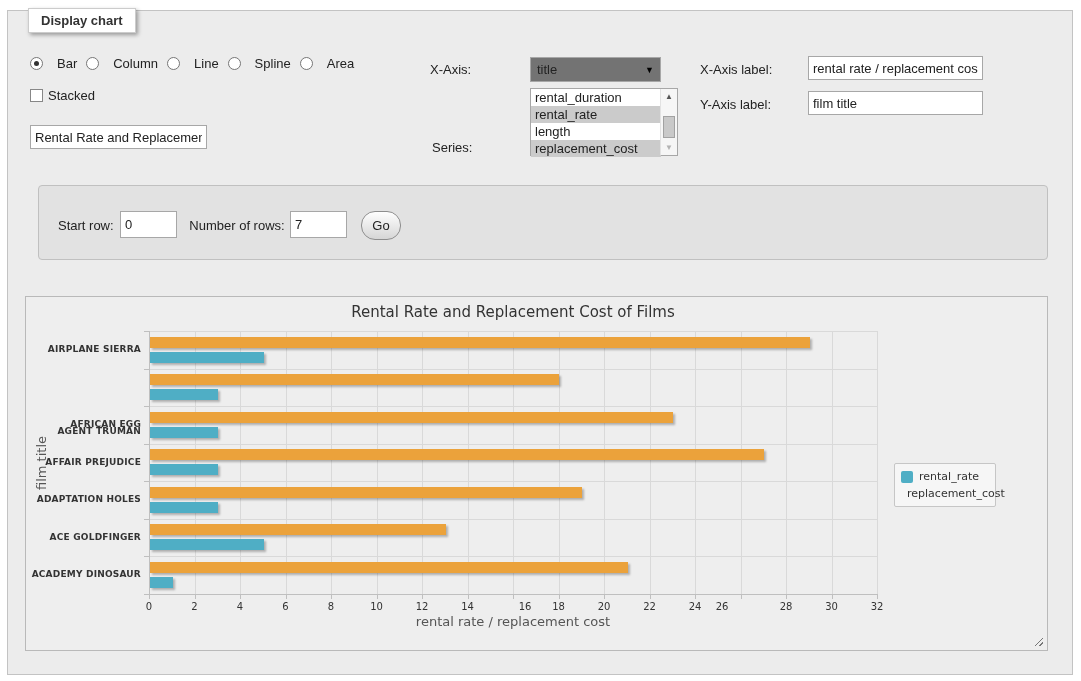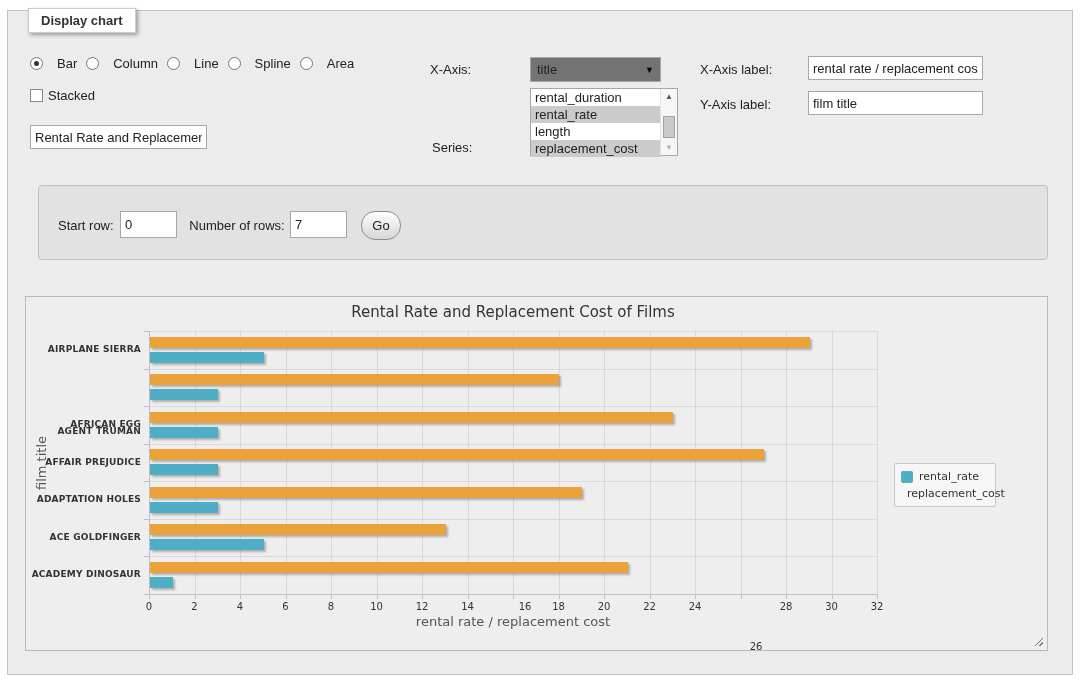--- a/index.html
+++ b/index.html
@@ -198,21 +198,21 @@
         <div class="tickmark-x" style="left: 578px; top: 297px;"></div>
         <div class="ticklabel-x" style="left: 563px; top: 304px;">20</div>
         <div class="gridline-v" style="left: 623.5px; top: 34px; height: 263px;"></div>
         <div class="tickmark-x" style="left: 623.5px; top: 297px;"></div>
         <div class="ticklabel-x" style="left: 608.5px; top: 304px;">22</div>
         <div class="gridline-v" style="left: 669px; top: 34px; height: 263px;"></div>
         <div class="tickmark-x" style="left: 669px; top: 297px;"></div>
         <div class="ticklabel-x" style="left: 654px; top: 304px;">24</div>
         <div class="gridline-v" style="left: 714.5px; top: 34px; height: 263px;"></div>
         <div class="tickmark-x" style="left: 714.5px; top: 297px;"></div>
-        <div class="ticklabel-x" style="left: 715px; top: 304px; margin-top: 40px;">26</div>
+        <div class="ticklabel-x" style="left: 681px; top: 304px;">26</div>
         <div class="gridline-v" style="left: 760px; top: 34px; height: 263px;"></div>
         <div class="tickmark-x" style="left: 760px; top: 297px;"></div>
         <div class="ticklabel-x" style="left: 745px; top: 304px;">28</div>
         <div class="gridline-v" style="left: 805.5px; top: 34px; height: 263px;"></div>
         <div class="tickmark-x" style="left: 805.5px; top: 297px;"></div>
         <div class="ticklabel-x" style="left: 790.5px; top: 304px;">30</div>
         <div class="gridline-v" style="left: 851px; top: 34px; height: 263px;"></div>
         <div class="tickmark-x" style="left: 851px; top: 297px;"></div>
         <div class="ticklabel-x" style="left: 836px; top: 304px;">32</div>
         <div class="cat-label" style="left: 0px; top: 47px; width: 115px;">AIRPLANE SIERRA</div>

